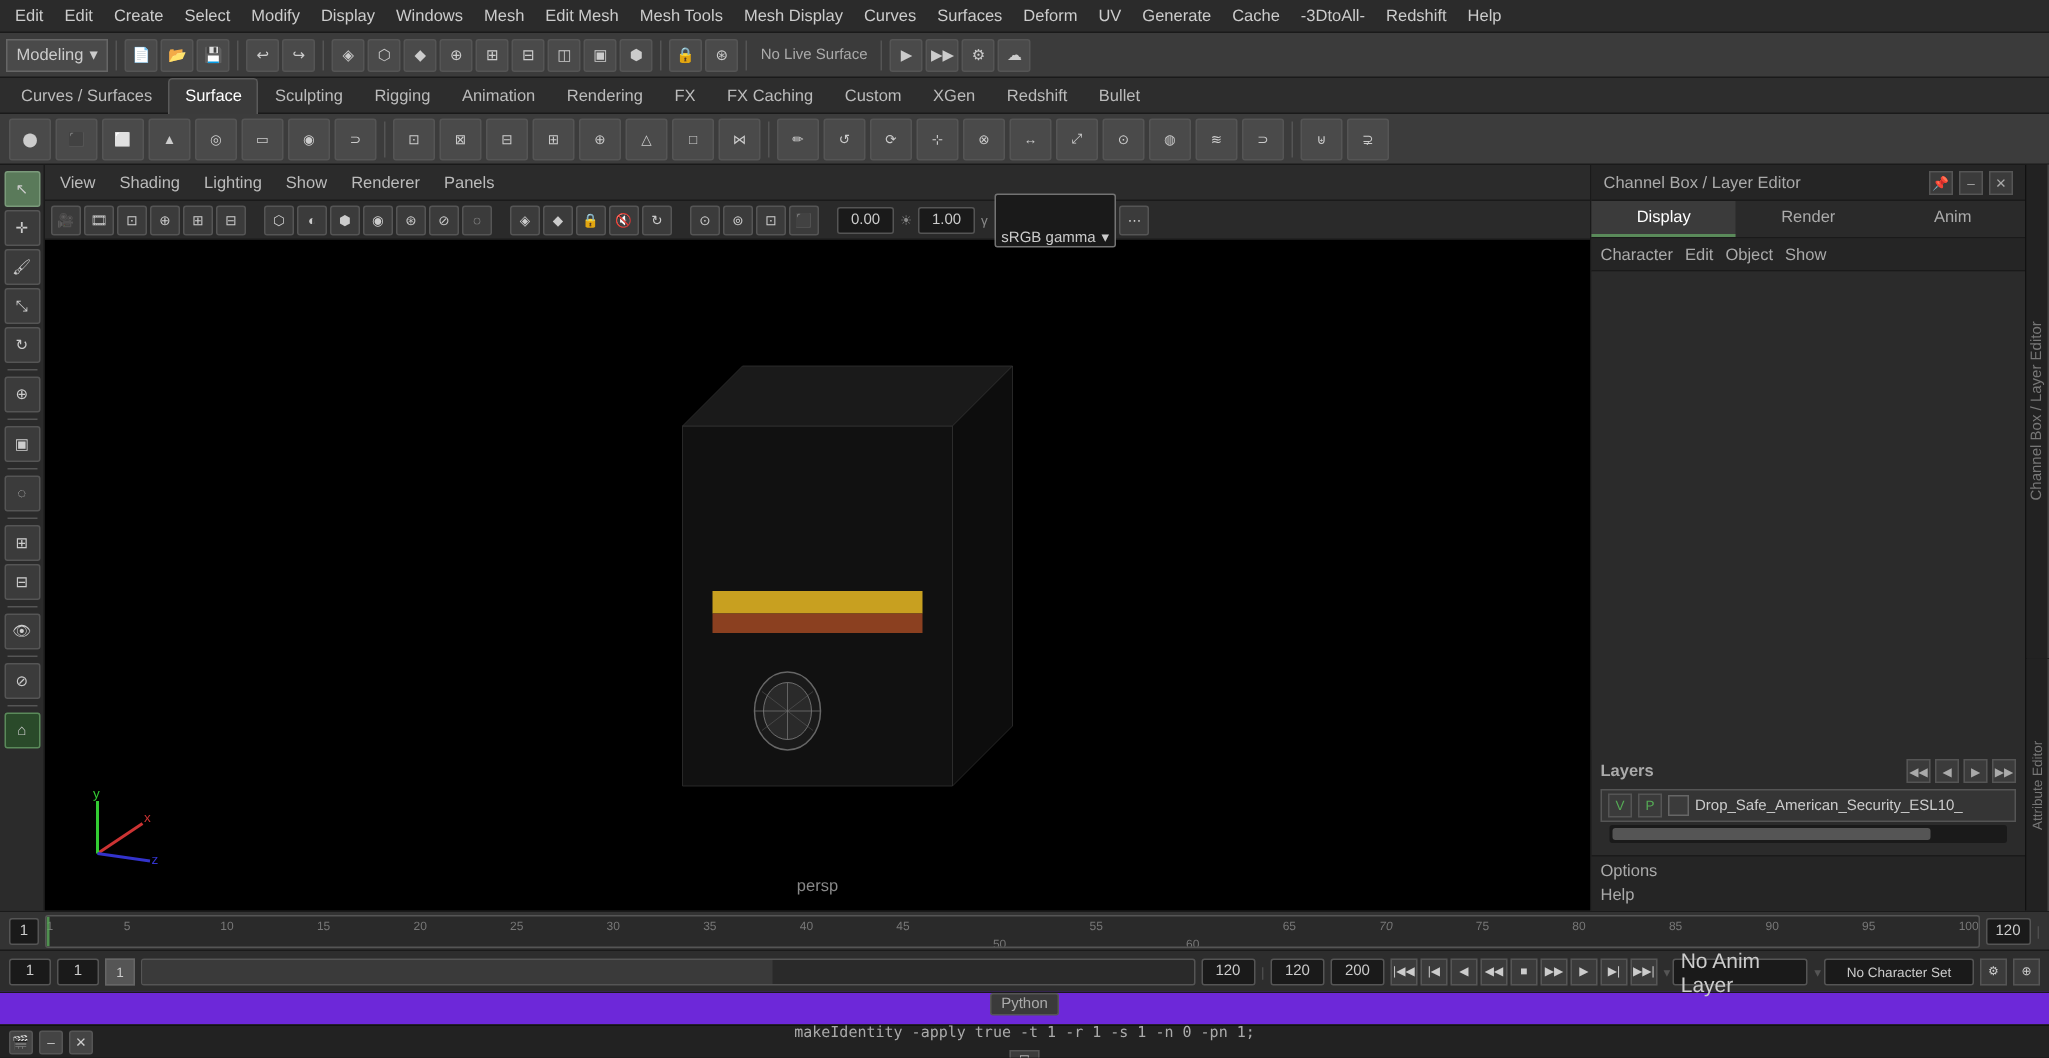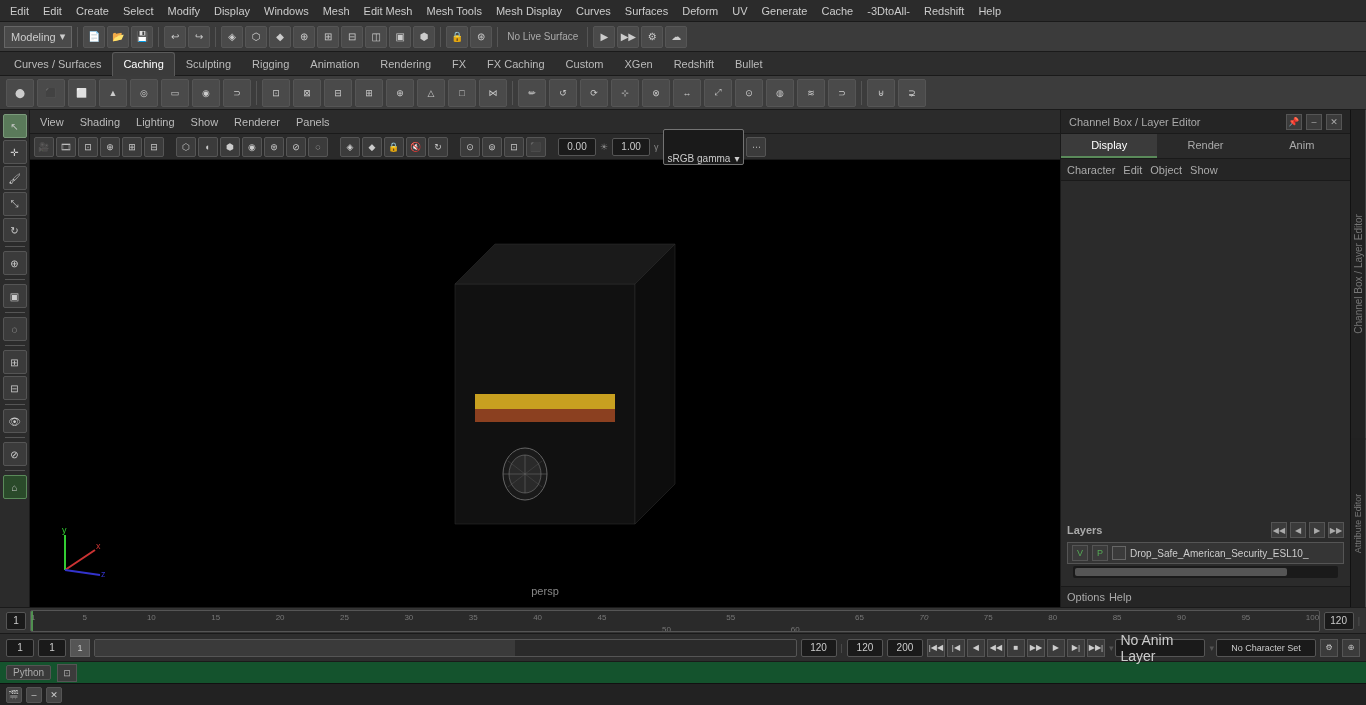--- a/index.html
+++ b/index.html
@@ -481,25 +481,26 @@
       height: 18px;
       padding: 0 4px;
       border-radius: 2px;
       display: flex;
       align-items: center;
       justify-content: center;
     }
     #python-bar {
       display: flex;
       align-items: center;
-      background: #14532d;
+      background: #6d28d9;
       height: 22px;
       padding: 0 6px;
       gap: 6px;
       border-top: 1px solid #1a1a1a;
+      flex-direction: column;
     }
     #python-label {
       background: #3a3a3a;
       border: 1px solid #555;
       padding: 1px 6px;
       font-size: 10px;
       color: #aaa;
       border-radius: 2px;
     }
     #python-cmd {
@@ -610,21 +611,21 @@
   <span style="font-size:10px;color:#aaa;padding:0 4px;">No Live Surface</span>
   <div class="toolbar-separator"></div>
   <div class="toolbar-btn">▶</div>
   <div class="toolbar-btn">▶▶</div>
   <div class="toolbar-btn">⚙</div>
   <div class="toolbar-btn">☁</div>
 </div>
 
 <div id="tab-bar">
   <div class="tab">Curves / Surfaces</div>
-  <div class="tab active">Caching</div>
+  <div class="tab active">Surface</div>
   <div class="tab">Sculpting</div>
   <div class="tab">Rigging</div>
   <div class="tab">Animation</div>
   <div class="tab">Rendering</div>
   <div class="tab">FX</div>
   <div class="tab">FX Caching</div>
   <div class="tab">Custom</div>
   <div class="tab">XGen</div>
   <div class="tab">Redshift</div>
   <div class="tab">Bullet</div>
@@ -826,21 +827,21 @@
         <div class="layer-vis-btn">P</div>
         <div style="width:14px;height:14px;background:#3b3b3b;border:1px solid #666;display:flex;align-items:center;justify-content:center;"></div>
         <span class="layer-name">Drop_Safe_American_Security_ESL10_</span>
       </div>
 
       <div id="layer-scrollbar">
         <div id="layer-scroll-thumb"></div>
       </div>
     </div>
 
-    <div style="display:flex;gap:4px;padding:4px 6px;background:#252525;border-top:1px solid #1a1a1a;">
+    <div style="display:flex;gap:4px;padding:4px 6px;background:#252525;border-top:1px solid #1a1a1a;flex-direction:column;">
       <span style="font-size:11px;color:#aaa;cursor:pointer;">Options</span>
       <span style="font-size:11px;color:#aaa;cursor:pointer;">Help</span>
     </div>
   </div>
 
   <div style="width:16px;background:#222;display:flex;flex-direction:column;border-left:1px solid #111;">
     <div class="vertical-side-label" style="flex:1;">Channel Box / Layer Editor</div>
     <div class="vertical-side-label" style="flex:0.5;font-size:9px;">Attribute Editor</div>
   </div>
 </div>
@@ -914,20 +915,21 @@
     <div style="font-size:9px;color:#555;">▾</div>
     <div class="bf-field" style="width:100px;font-size:9px;">No Character Set</div>
   </div>
 
   <div class="pb-btn">⚙</div>
   <div class="pb-btn">⊕</div>
 </div>
 
 <div id="python-bar">
   <div id="python-label">Python</div>
+  <span id="python-cmd">makeIdentity -apply true -t 1 -r 1 -s 1 -n 0 -pn 1;</span>
   <div id="script-editor-btn">⊡</div>
 </div>
 
 <div style="display:flex;align-items:center;background:#222;height:22px;padding:0 6px;gap:4px;border-top:1px solid #111;">
   <div style="width:16px;height:16px;background:#444;border:1px solid #555;border-radius:2px;display:flex;align-items:center;justify-content:center;font-size:9px;cursor:pointer;">🎬</div>
   <div style="width:16px;height:16px;background:#444;border:1px solid #555;border-radius:2px;display:flex;align-items:center;justify-content:center;font-size:9px;cursor:pointer;">–</div>
   <div style="width:16px;height:16px;background:#444;border:1px solid #555;border-radius:2px;display:flex;align-items:center;justify-content:center;font-size:9px;cursor:pointer;">✕</div>
 </div>
 
 </body></html>

